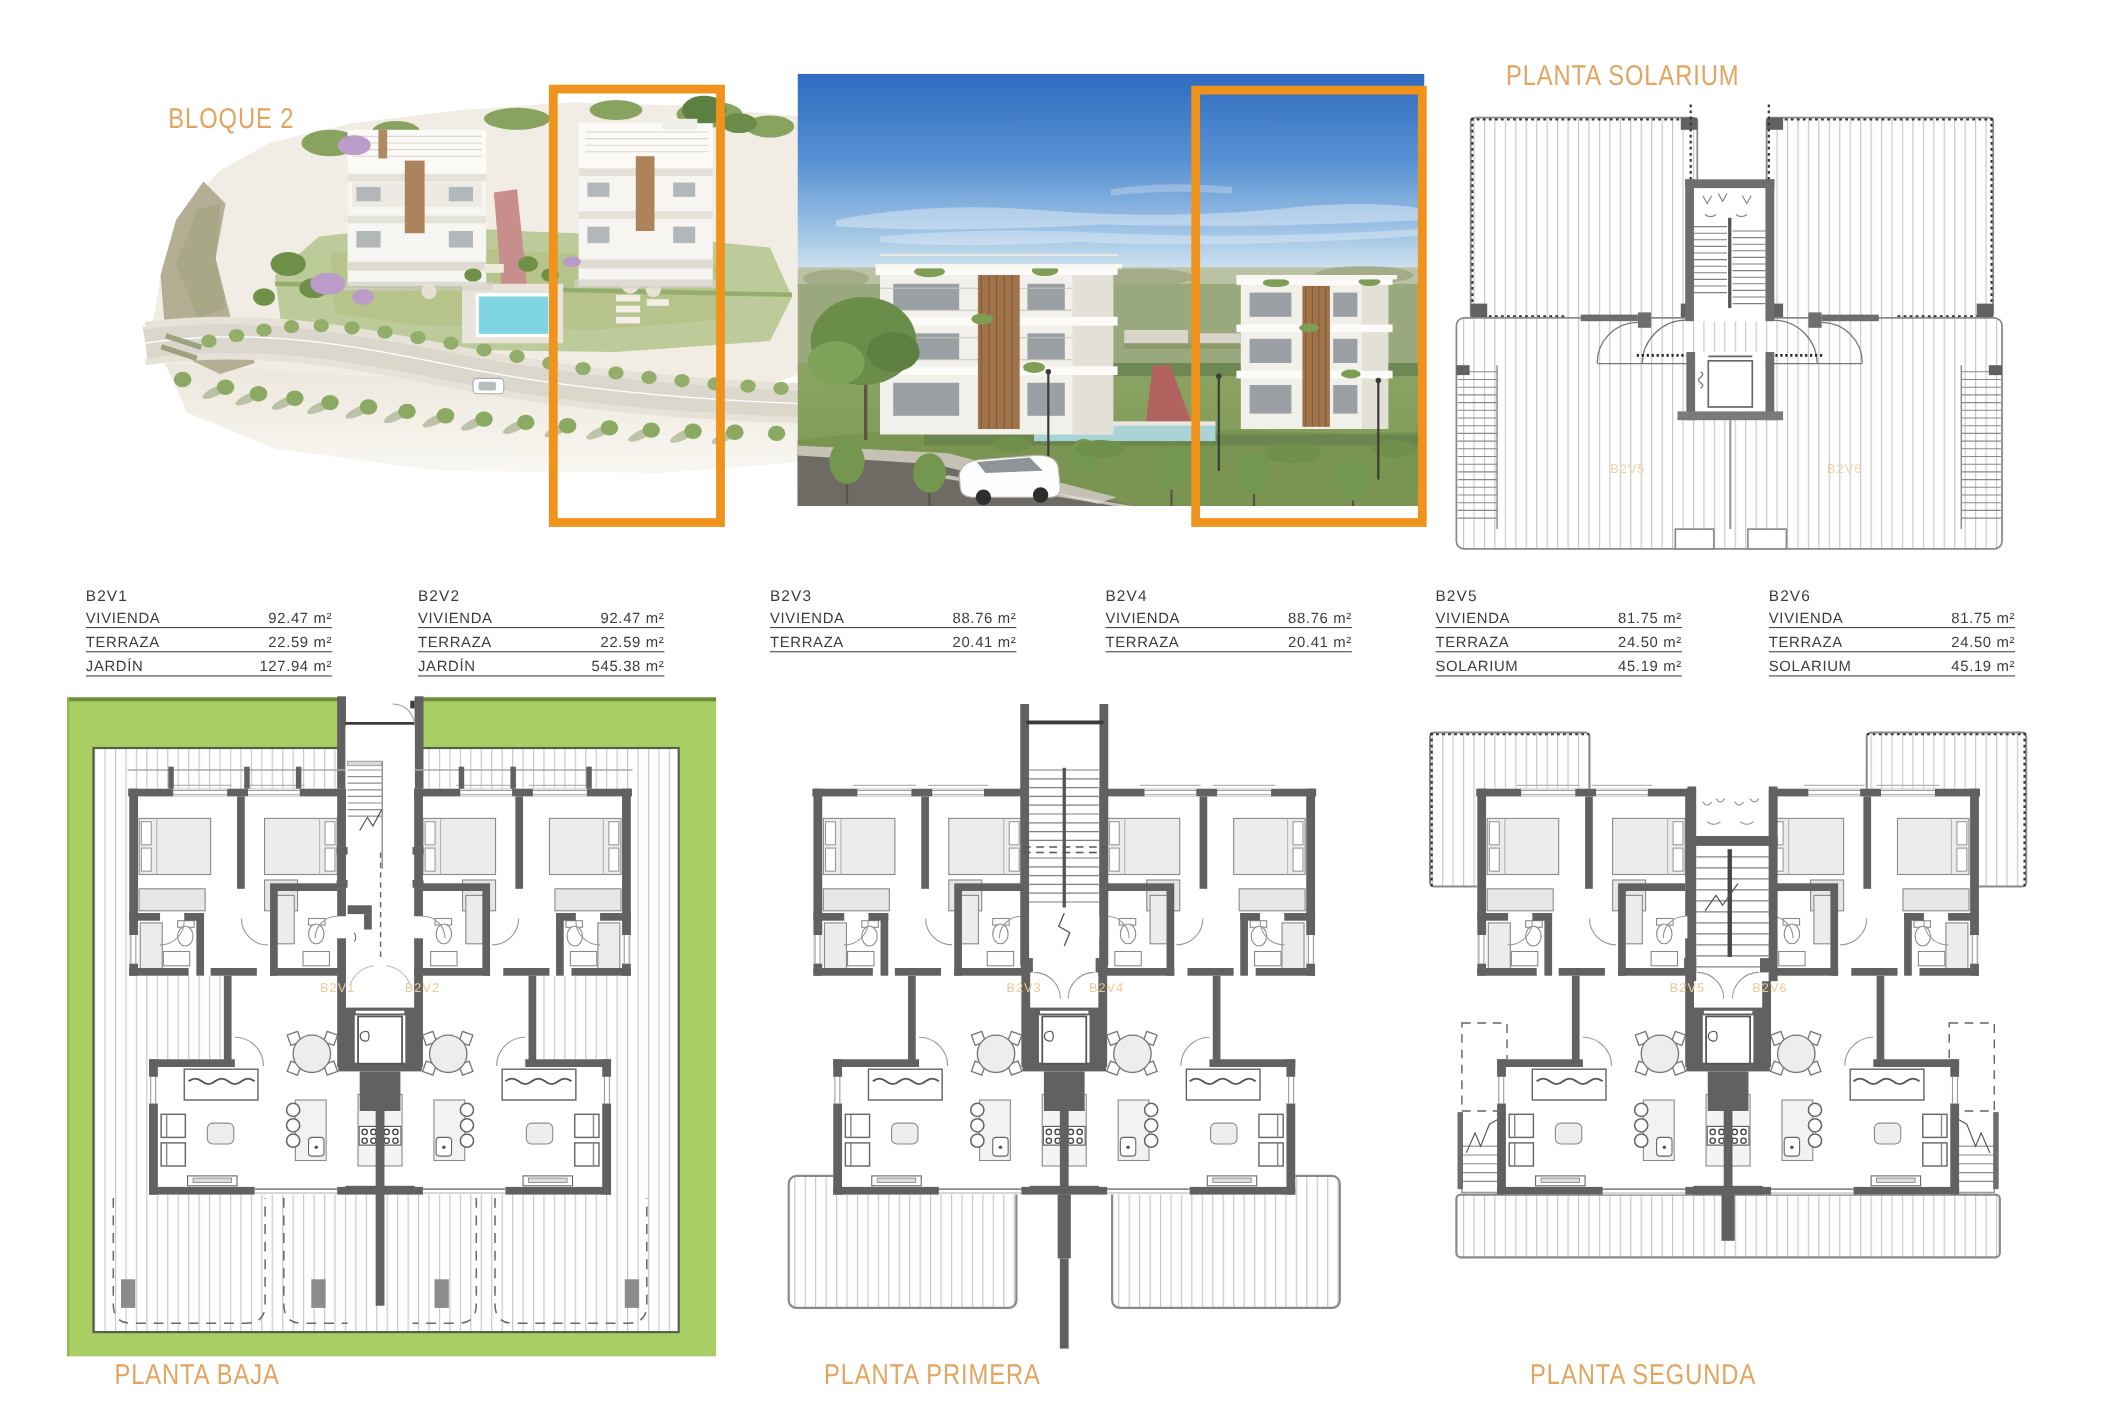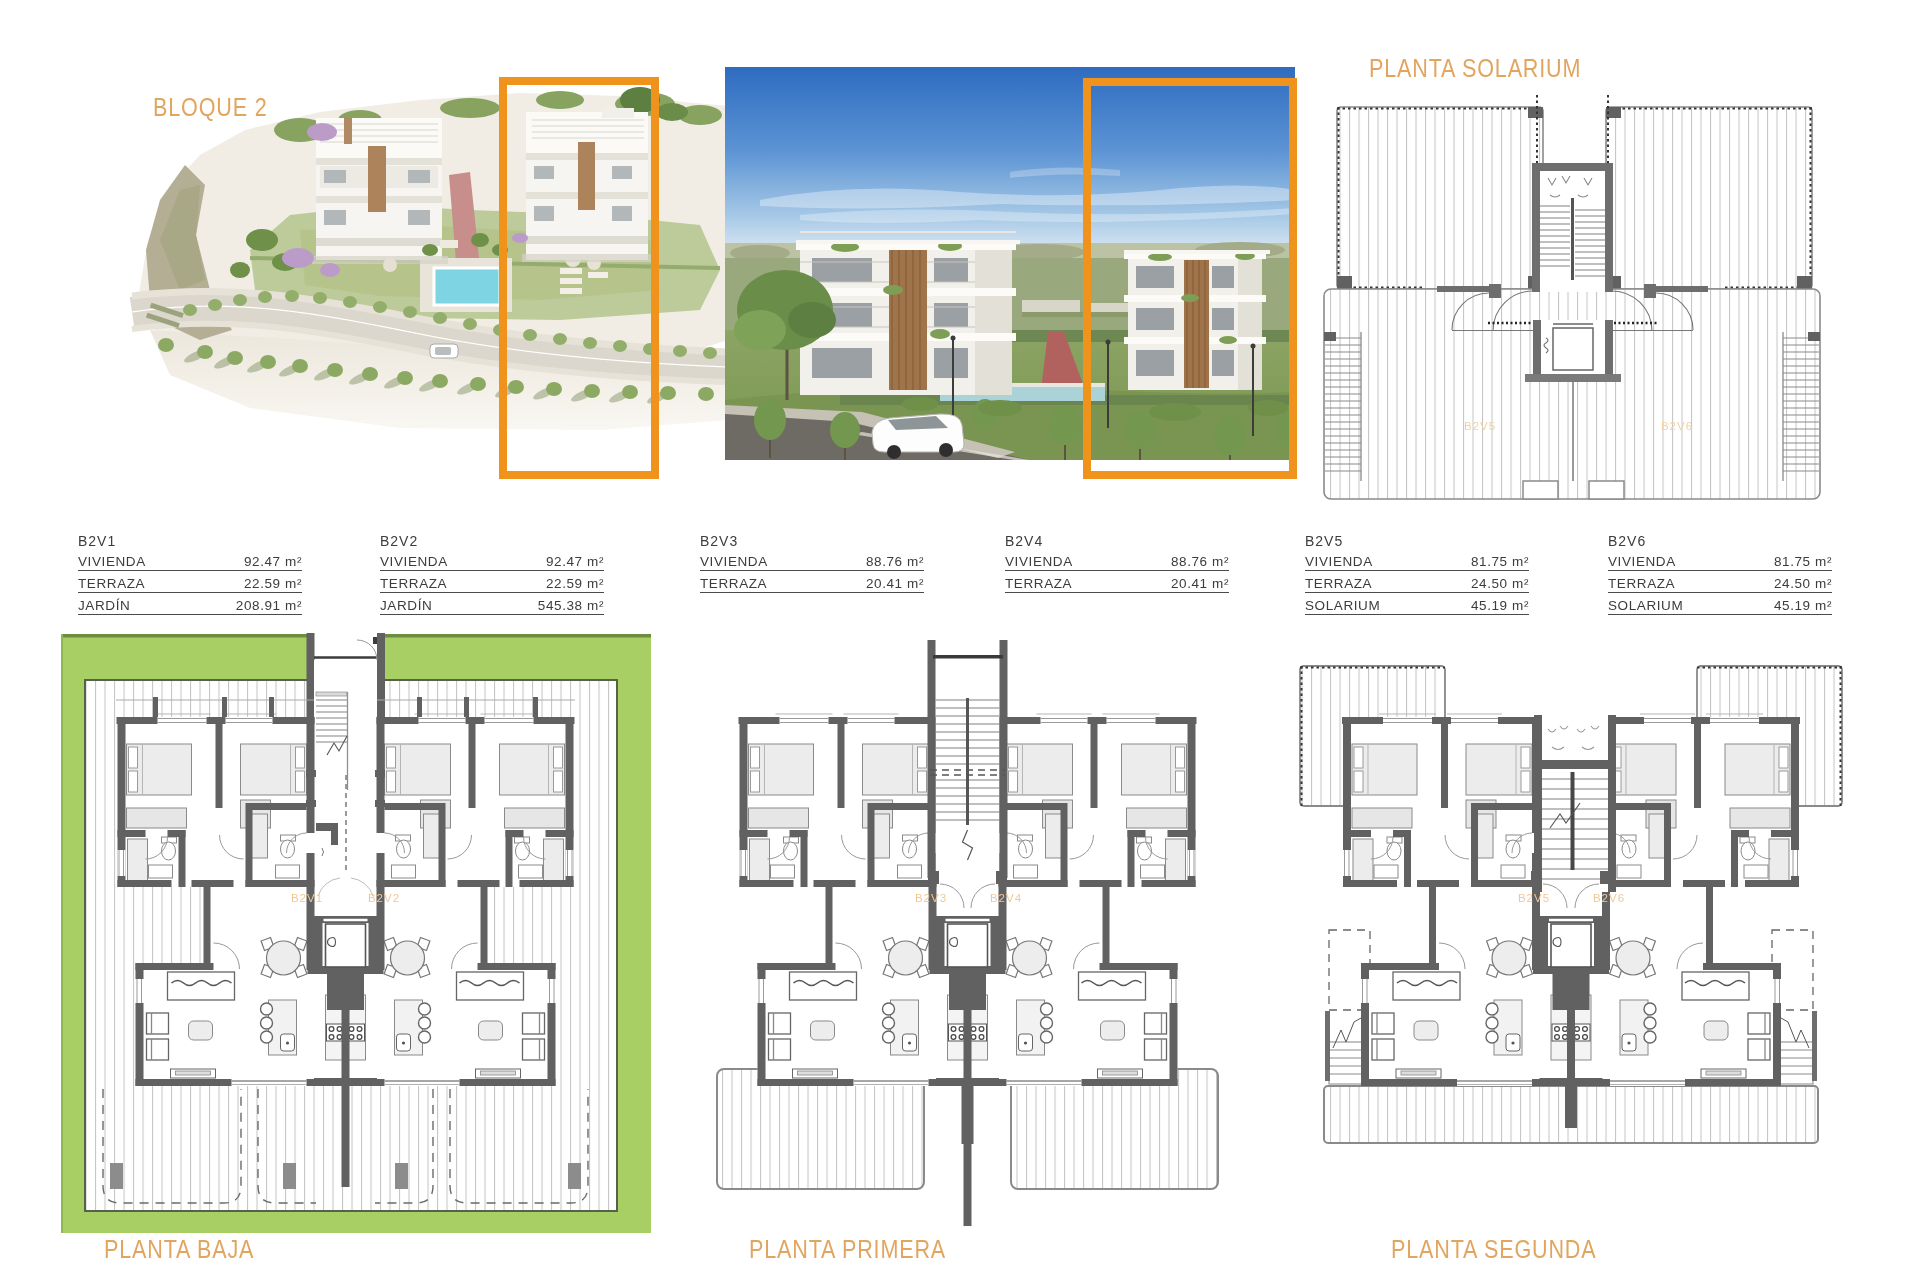--- a/index.html
+++ b/index.html
@@ -382,21 +382,21 @@
   <div class="trw">
       <span>VIVIENDA</span>
       <span>92.47 m²</span>
     </div>
   <div class="trw">
       <span>TERRAZA</span>
       <span>22.59 m²</span>
     </div>
   <div class="trw">
       <span>JARDÍN</span>
-      <span>208.91 m²</span>
+      <span>127.94 m²</span>
     </div>
 </div>
 <div class="tbl" style="left:380px; top:533px;">
   <div class="th">B2V2</div>
   <div class="trw">
       <span>VIVIENDA</span>
       <span>92.47 m²</span>
     </div>
   <div class="trw">
       <span>TERRAZA</span>

